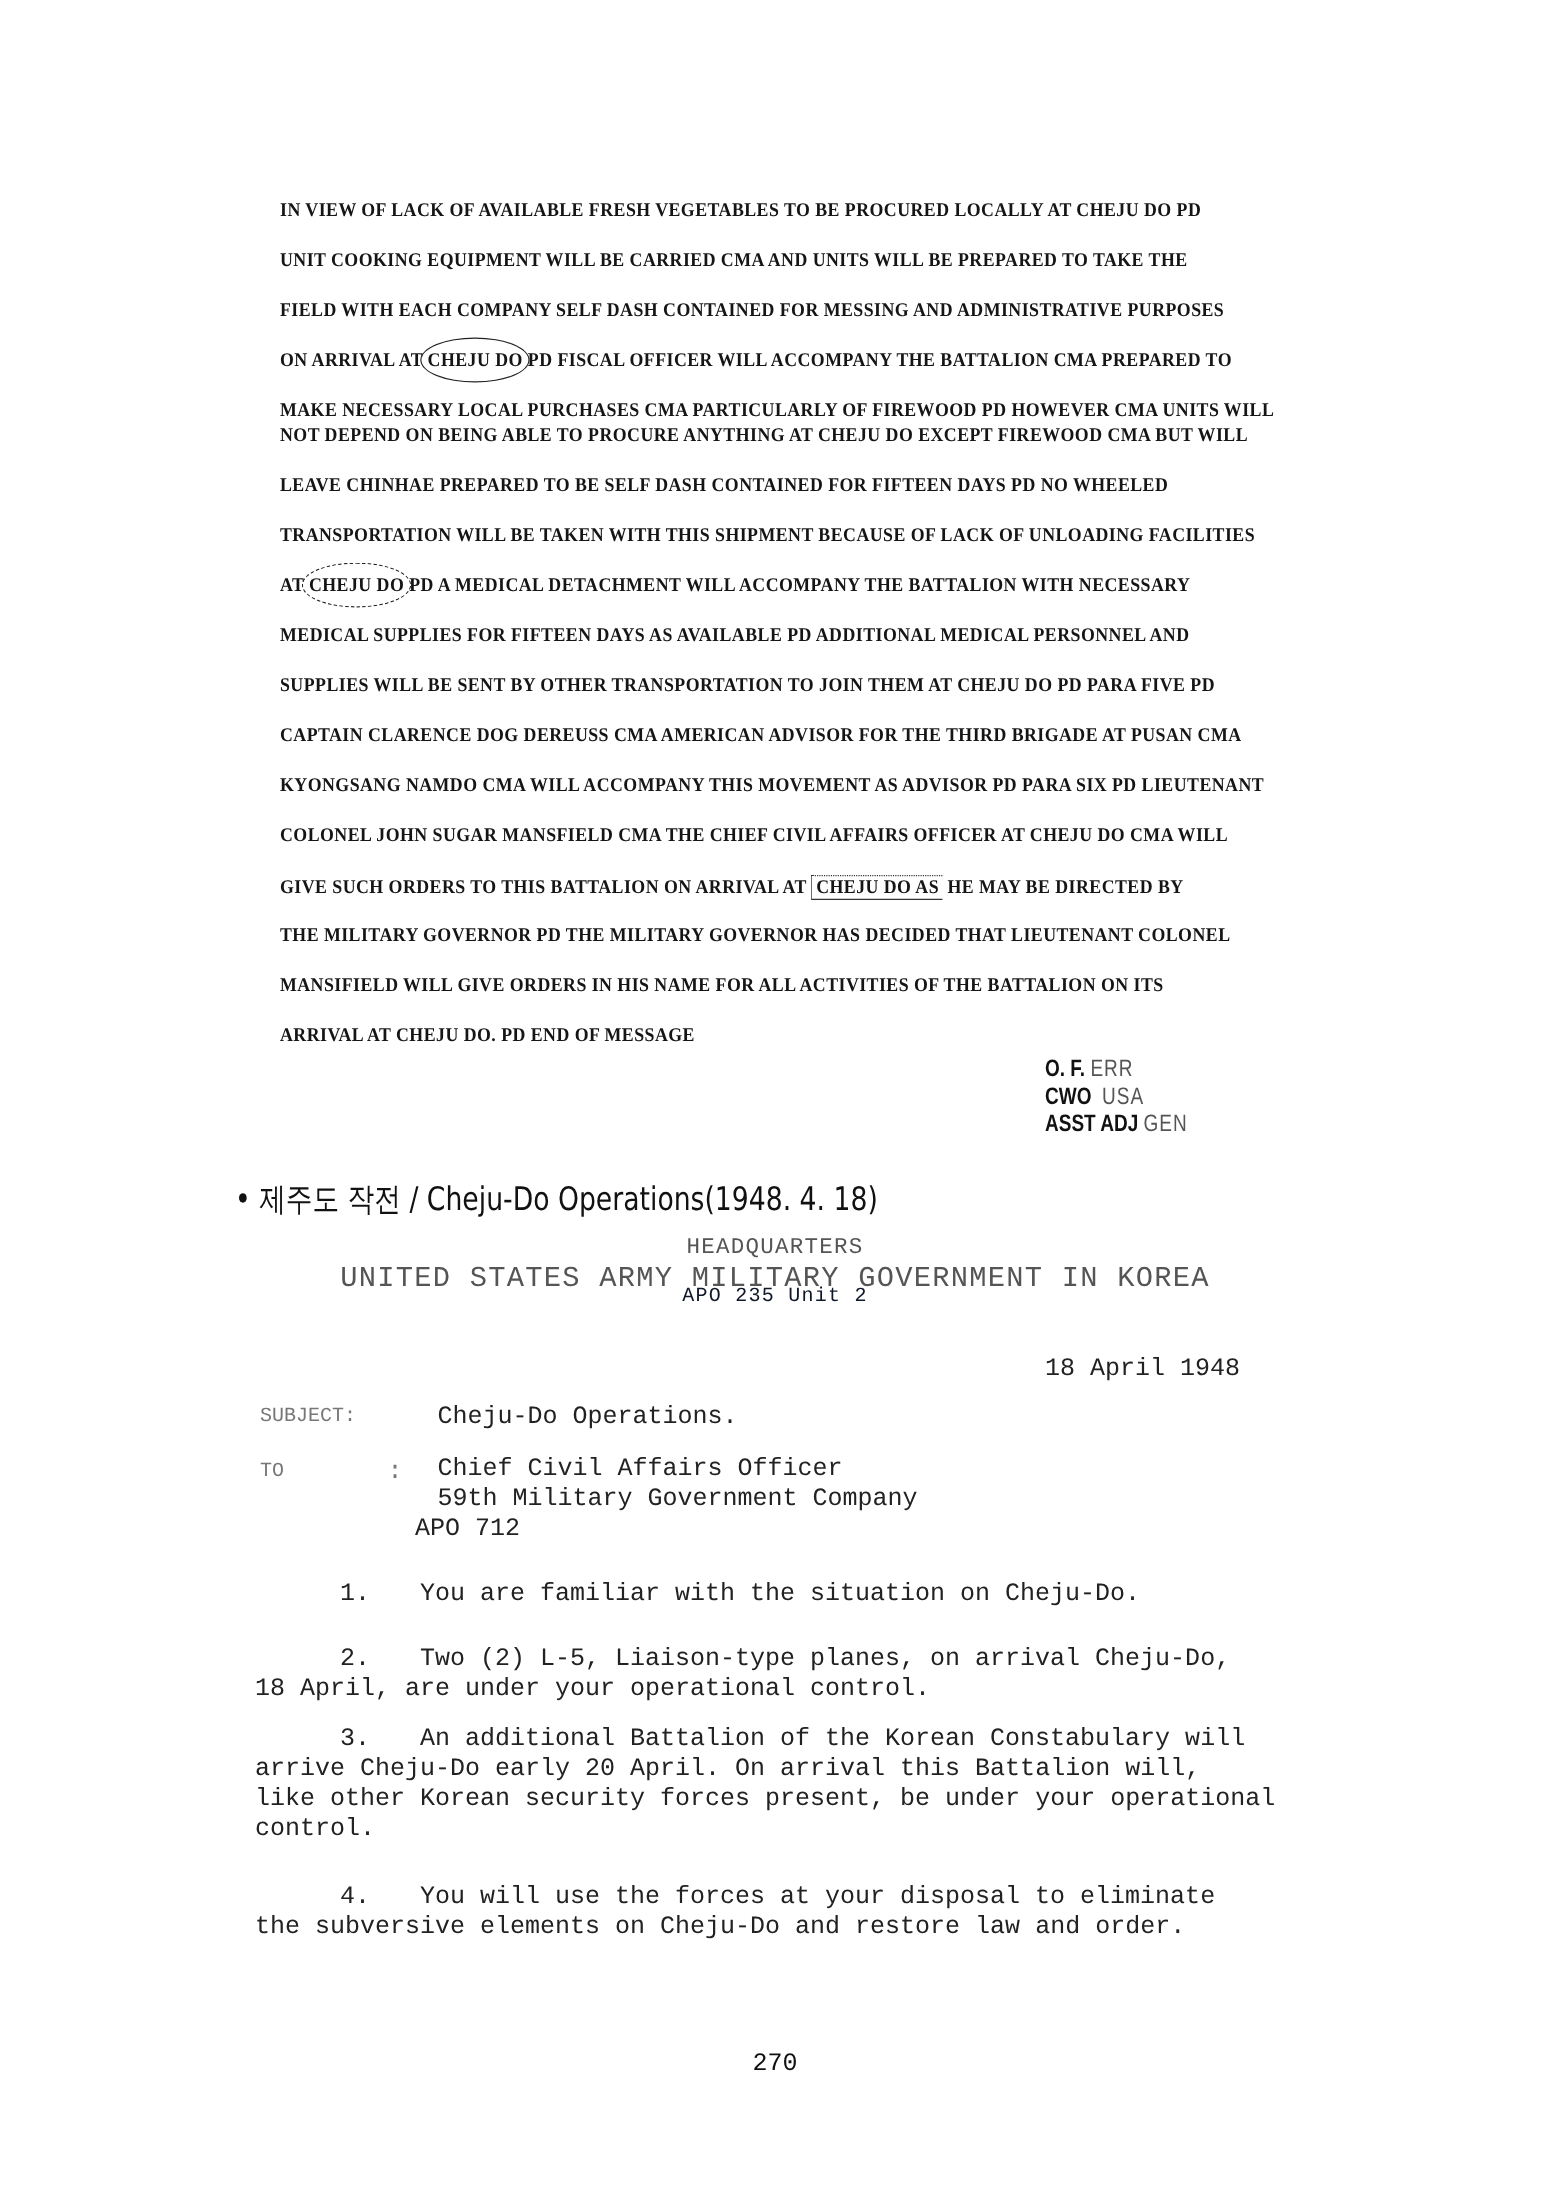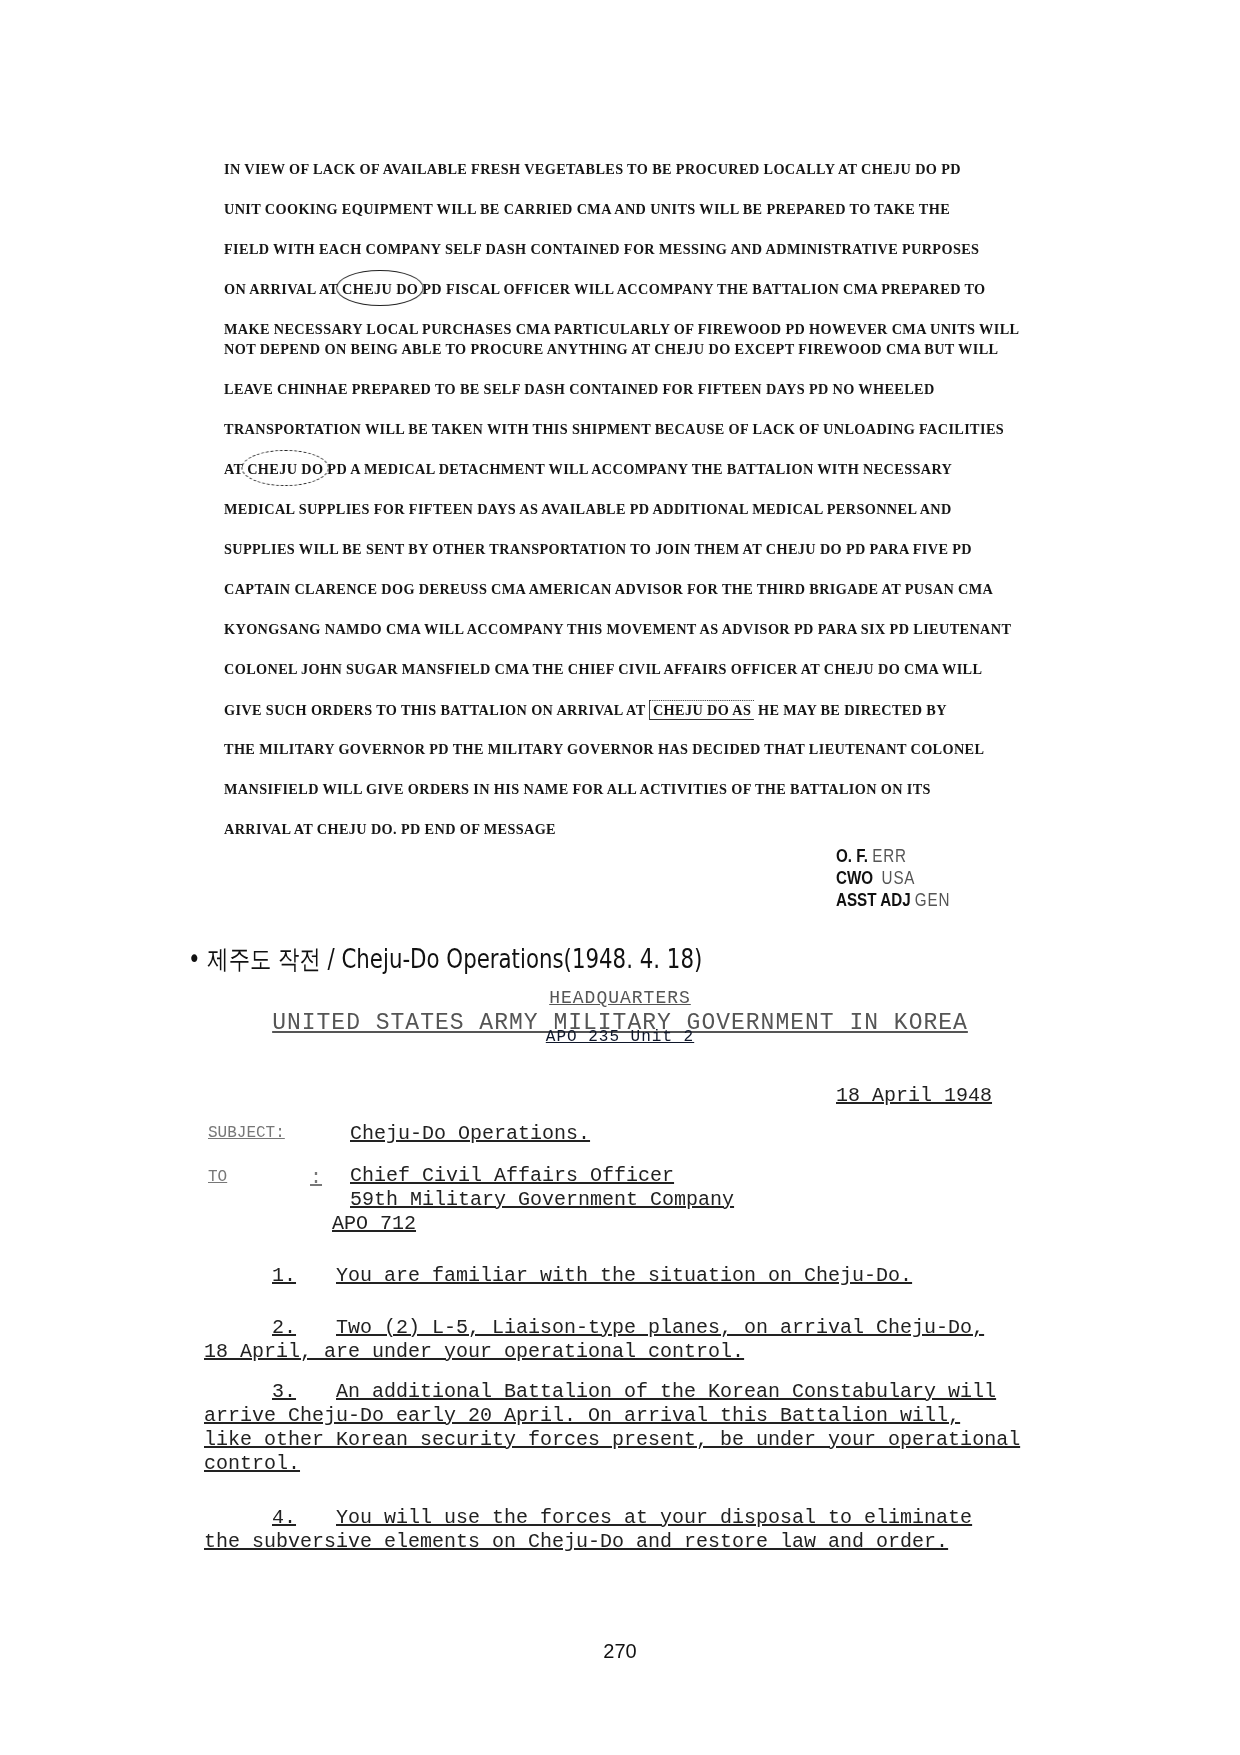--- a/index.html
+++ b/index.html
@@ -26,25 +26,25 @@
     .sig .light { font-weight: normal; color: #555; letter-spacing: 1px; }
 
     .section-title {
       position: absolute; left: 188px; top: 942px;
       font-family: "DejaVu Sans", "Liberation Sans", sans-serif;
       font-size: 26px; color: #111; white-space: nowrap;
       transform: scaleX(0.82); transform-origin: left center;
     }
 
     .memo { font-family: "Liberation Mono", "DejaVu Sans Mono", monospace; color: #222; font-size: 20px; }
-    .memo .abs { position: absolute; white-space: nowrap; text-decoration: underline; }
+    .memo .abs { position: absolute; white-space: nowrap; }
     .hdr { left: 0; width: 1240px; text-align: center; color: #555; letter-spacing: 1px; }
     .faded { color: #777; }
 
-    .page-number { position: absolute; left: 0; width: 1240px; top: 1640px; text-align: center; font-family: Liberation Sans, sans-serif; font-size: 20px; color: #111; }
+    .page-number { position: absolute; left: 0; width: 1240px; top: 1640px; text-align: center; font-family: Liberation Mono, monospace; font-size: 20px; color: #111; }
   </style>
 </head>
 <body>
 
 <div class="page">
 
   <div class="tele">
     <div class="ln" style="top:0px">IN VIEW OF LACK OF AVAILABLE FRESH VEGETABLES TO BE PROCURED LOCALLY AT CHEJU DO PD</div>
     <div class="ln" style="top:40px">UNIT COOKING EQUIPMENT WILL BE CARRIED CMA AND UNITS WILL BE PREPARED TO TAKE THE</div>
     <div class="ln" style="top:80px">FIELD WITH EACH COMPANY SELF DASH CONTAINED FOR MESSING AND ADMINISTRATIVE PURPOSES</div>

